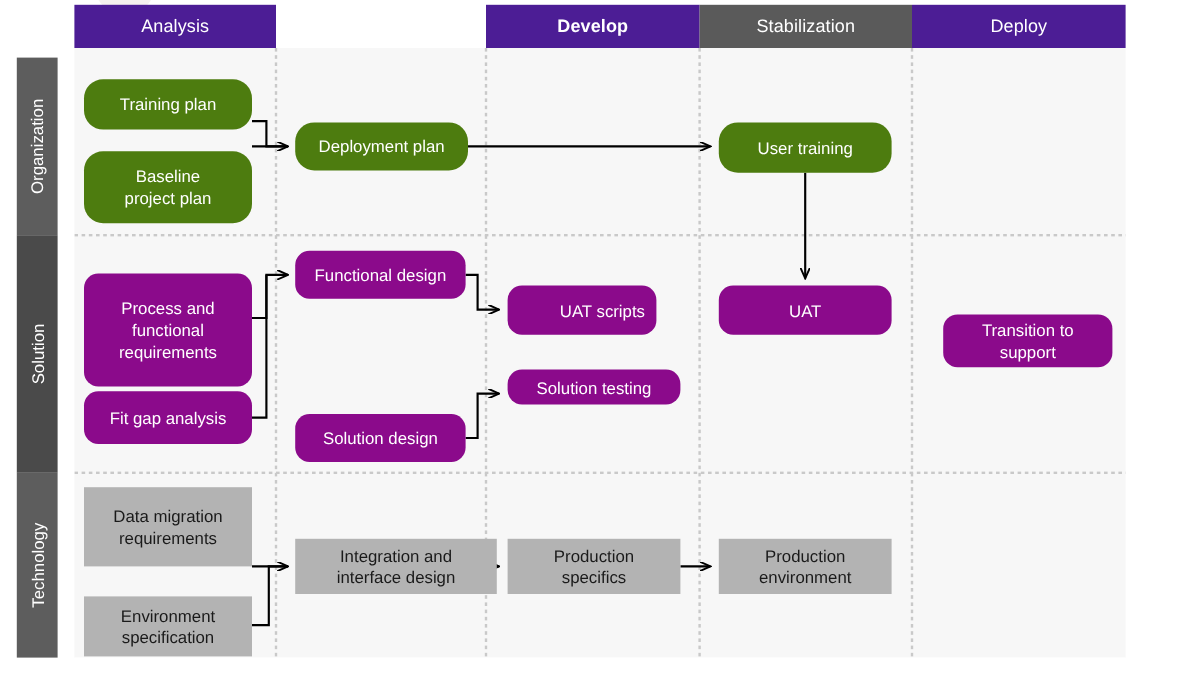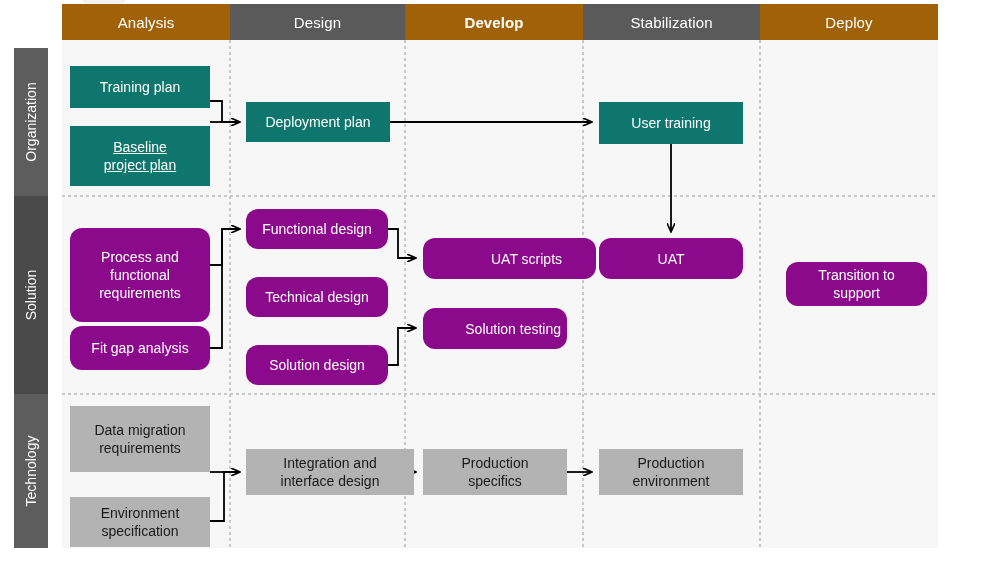--- a/index.html
+++ b/index.html
@@ -35,21 +35,21 @@
   
   .hdr {
     position: absolute;
     top: 4px;
     height: 36px;
     color: #ffffff;
     font-size: 15px;
     display: flex; align-items: center; justify-content: center;
     letter-spacing: .1px;
   }
-  .hdr.dark  { background: #a16207; }
+  .hdr.dark  { background: #4c1d95; }
   .hdr.light { background: #5a5a5a; }
 
   
   .rowlbl {
     position: absolute;
     left: 14px;
     width: 34px;
     color: #ffffff;
     font-size: 14px;
     display: flex; align-items: center; justify-content: center;
@@ -78,42 +78,39 @@
 
   
   .box {
     position: absolute;
     display: flex; align-items: center; justify-content: center;
     text-align: center;
     font-size: 14px;
     line-height: 18px;
     padding: 2px 6px;
   }
-  .box.navy  { background: #0f766e; color: #ffffff; }
+  .box.navy  { background: #4d7c0f; color: #ffffff; border-radius: 16px; }
   .box.purple{ background: #8B0A8B; color: #ffffff; border-radius: 12px; }
   .box.gray  { background: #b3b3b3; color: #1a1a1a; }
 
   
   .conn { position: absolute; left: 0; top: 0; width: 981px; height: 564px; pointer-events: none; }
 </style>
 </head>
 <body>
 
 <div id="root">
 
   <div class="deco-arc"></div>
 
   <div class="plot"></div>
   <div class="plot-white-strip"></div>
 
   <div class="hdr dark" style="left:62px;  width:168px;">
       <span>Analysis</span>
-    </div>
-  <div class="hdr light" style="left:230px; width:175px;">
-      <span>Design</span>
     </div>
   <div class="hdr dark" style="left:405px; width:178px;font-weight:bold;">
       <span>Develop</span>
     </div>
   <div class="hdr light" style="left:583px; width:177px;">
       <span>Stabilization</span>
     </div>
   <div class="hdr dark" style="left:760px; width:178px;">
       <span>Deploy</span>
     </div>
@@ -167,51 +164,48 @@
       <path d="M390,472 L416,472" marker-end="url(#ah)"></path>
 
       <path d="M567,472 L592,472" marker-end="url(#ah)"></path>
     </g>
   </svg>
 
   <div class="box navy" style="left:70px;  top:66px;  width:140px; height:42px;">
       <span>Training plan</span>
     </div>
   <div class="box navy" style="left:70px;  top:126px; width:140px; height:60px;">
-      <span style="white-space: pre-line; text-decoration: underline;">Baseline
+      <span style="white-space: pre-line;">Baseline
 project plan</span>
     </div>
   <div class="box navy" style="left:246px; top:102px; width:144px; height:40px;">
       <span>Deployment plan</span>
     </div>
   <div class="box navy" style="left:599px; top:102px; width:144px; height:42px;">
       <span>User training</span>
     </div>
 
   <div class="box purple" style="left:70px;  top:228px; width:140px; height:94px;">
       <span style="white-space: pre-line;">Process and
 functional
 requirements</span>
     </div>
   <div class="box purple" style="left:70px;  top:326px; width:140px; height:44px;">
       <span>Fit gap analysis</span>
     </div>
   <div class="box purple" style="left:246px; top:209px; width:142px; height:40px;">
       <span>Functional design</span>
     </div>
-  <div class="box purple" style="left:246px; top:277px; width:142px; height:40px;">
-      <span>Technical design</span>
-    </div>
   <div class="box purple" style="left:246px; top:345px; width:142px; height:40px;">
       <span>Solution design</span>
     </div>
-  <div class="box purple" style="left:423px; top:238px; width:173px; height:41px;padding-left:40px;">
+  <div class="box purple" style="left:423px; top:238px; width:124px; height:41px;padding-left:40px;">
       <span>UAT scripts</span>
     </div>
-  <div class="box purple" style="left:423px; top:308px; width:144px; height:41px;justify-content:flex-end;">
+  <div class="box purple" style="left:423px; top:308px; width:144px; height:29px;">
       <span>Solution testing</span>
     </div>
   <div class="box purple" style="left:599px; top:238px; width:144px; height:41px;">
       <span>UAT</span>
     </div>
   <div class="box purple" style="left:786px; top:262px; width:141px; height:44px;">
       <span style="white-space: pre-line;">Transition to
 support</span>
     </div>
 

